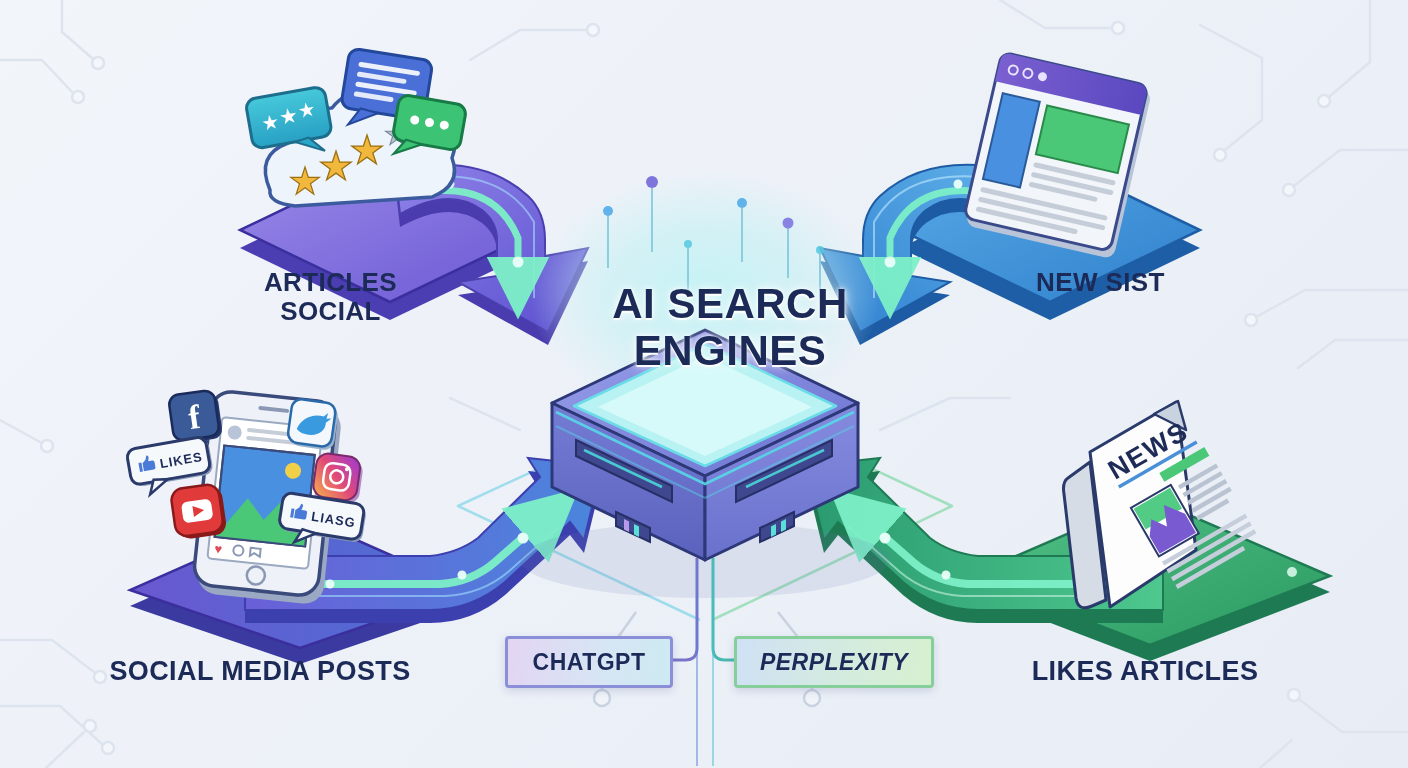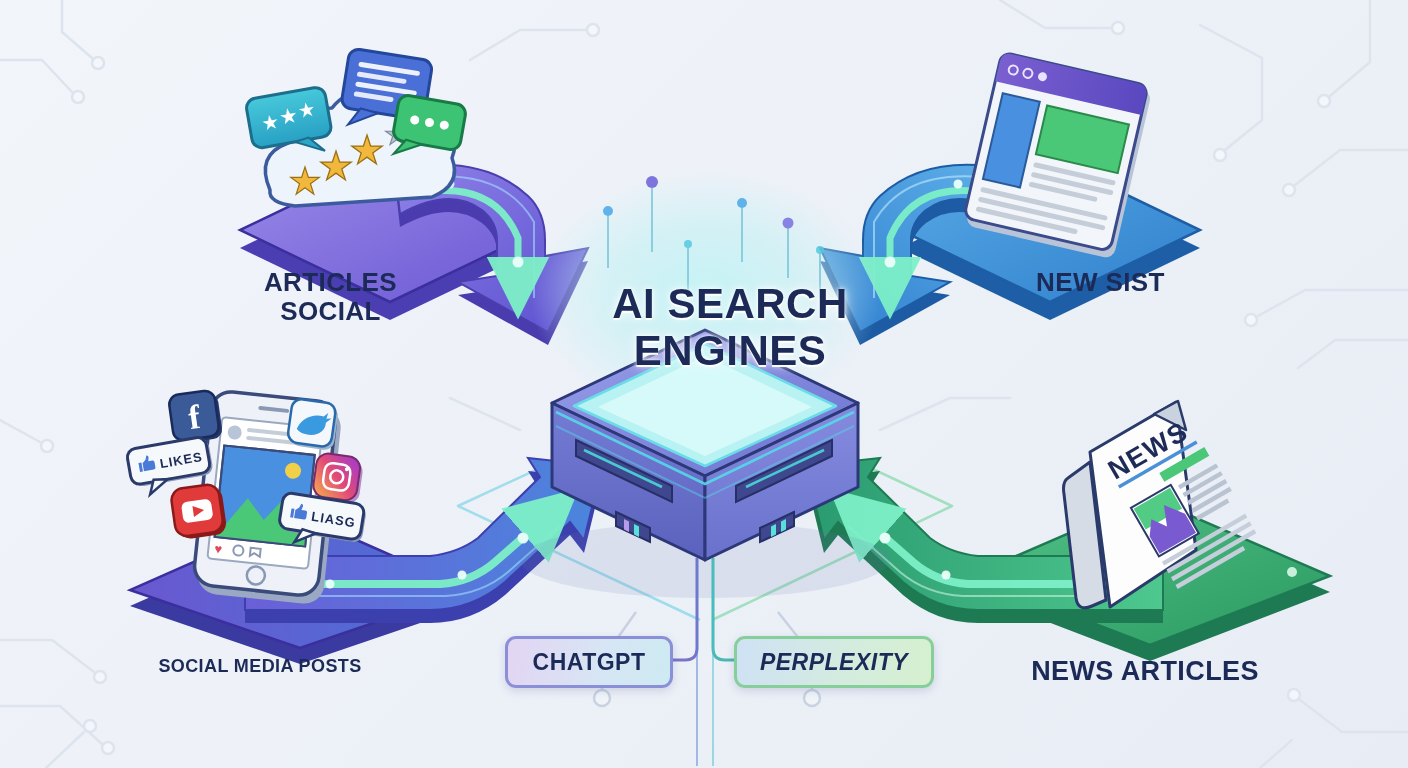--- a/index.html
+++ b/index.html
@@ -8,24 +8,24 @@
          background:linear-gradient(135deg,#f2f5fa 0%,#ecf0f7 55%,#e8edf5 100%);
          font-family:"Liberation Sans",sans-serif;}
   .stage svg{position:absolute;left:0;top:0;}
   .label{position:absolute;font-weight:800;color:#1c2a58;text-align:center;
          letter-spacing:.4px;line-height:1.12;}
   .label .ln{display:block;}
   #title{left:565px;top:280px;width:330px;font-size:42px;letter-spacing:.5px;
          text-shadow:0 2px 0 rgba(255,255,255,.95),0 0 12px rgba(255,255,255,.9),0 0 4px rgba(255,255,255,.9);}
   #lbl-customer{left:228px;top:268px;width:205px;font-size:26px;}
   #lbl-newsites{left:1008px;top:268px;width:190px;font-size:26px;text-align:left;padding-left:28px;box-sizing:border-box;}
-  #lbl-social{left:95px;top:656px;width:330px;font-size:18px;}
+  #lbl-social{left:95px;top:656px;width:330px;font-size:27px;}
   #lbl-articles{left:1015px;top:656px;width:260px;font-size:27px;}
   .badge{position:absolute;height:46px;display:flex;align-items:center;justify-content:center;
-         font-weight:800;font-size:23px;color:#1c2a58;border-radius:11px;letter-spacing:.5px;
+         font-weight:800;font-size:23px;color:#1c2a58;border-radius:4px;letter-spacing:.5px;
          box-shadow:0 3px 8px rgba(60,80,140,.18);}
   #badge-chatgpt{left:505px;top:636px;width:162px;
          background:linear-gradient(100deg,#e3d5f3 0%,#d6e6f4 60%,#cdeaf2 100%);
          border:3px solid #8a8fd8;}
   #badge-perplexity{left:734px;top:636px;width:194px;
          background:linear-gradient(100deg,#cfe1f5 0%,#d4ecdd 60%,#d6f0cf 100%);
          border:3px solid #86cf9a;font-style:italic;}
 </style>
 </head>
 <body>
@@ -398,19 +398,19 @@
 
 <div id="lbl-customer" class="label">
   <span class="ln">ARTICLES</span>
   <span class="ln">SOCIAL</span>
 </div>
 
 <div id="lbl-newsites" class="label">NEW SIST</div>
 
 <div id="lbl-social" class="label">SOCIAL MEDIA POSTS</div>
 
-<div id="lbl-articles" class="label">NEWS ARTICLES</div>
+<div id="lbl-articles" class="label">LIKES ARTICLES</div>
 
 <div id="badge-chatgpt" class="badge">CHATGPT</div>
 
 <div id="badge-perplexity" class="badge">PERPLEXITY</div>
 
 </div>
 
 </body></html>

